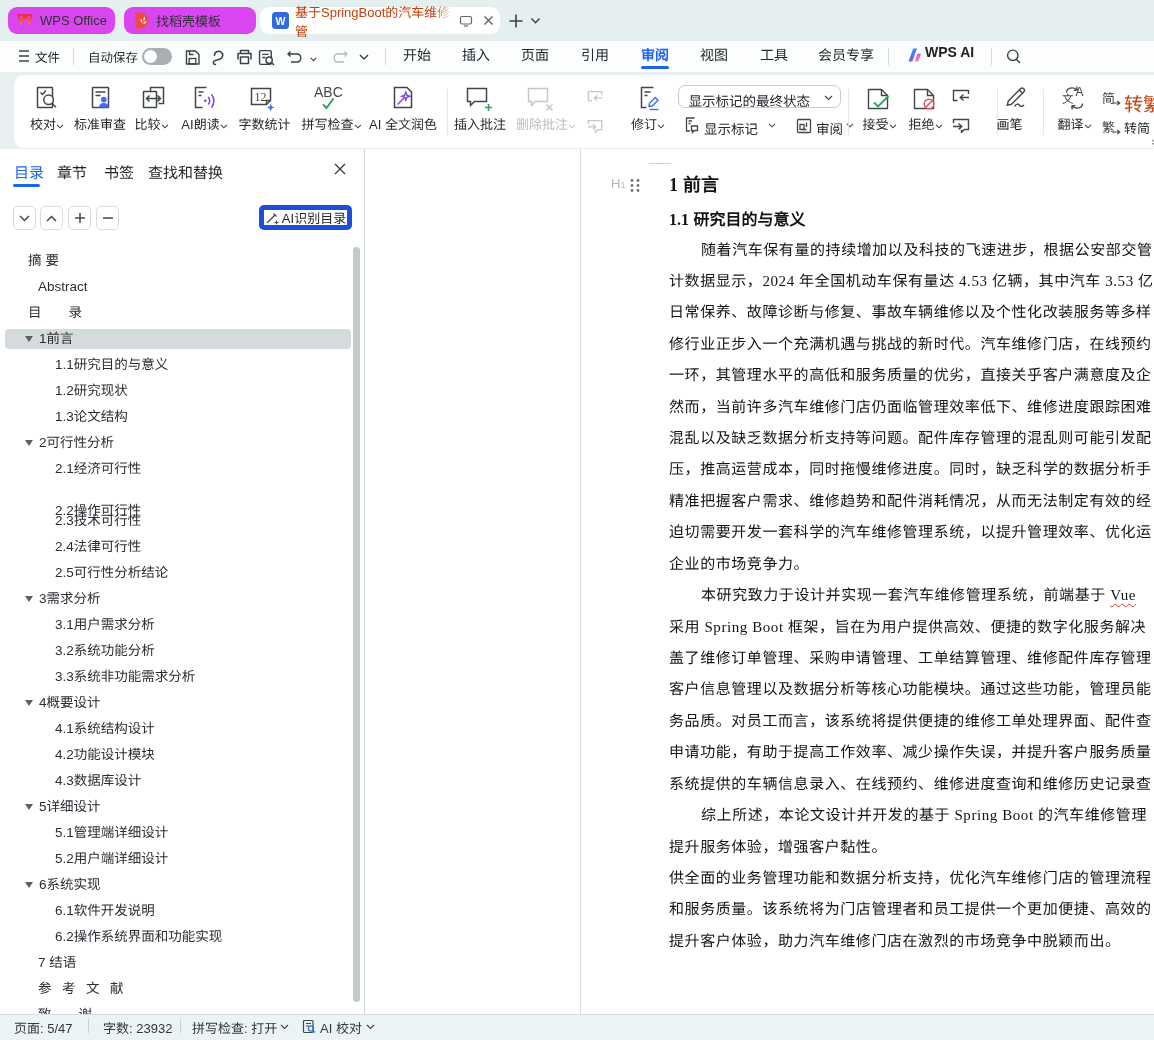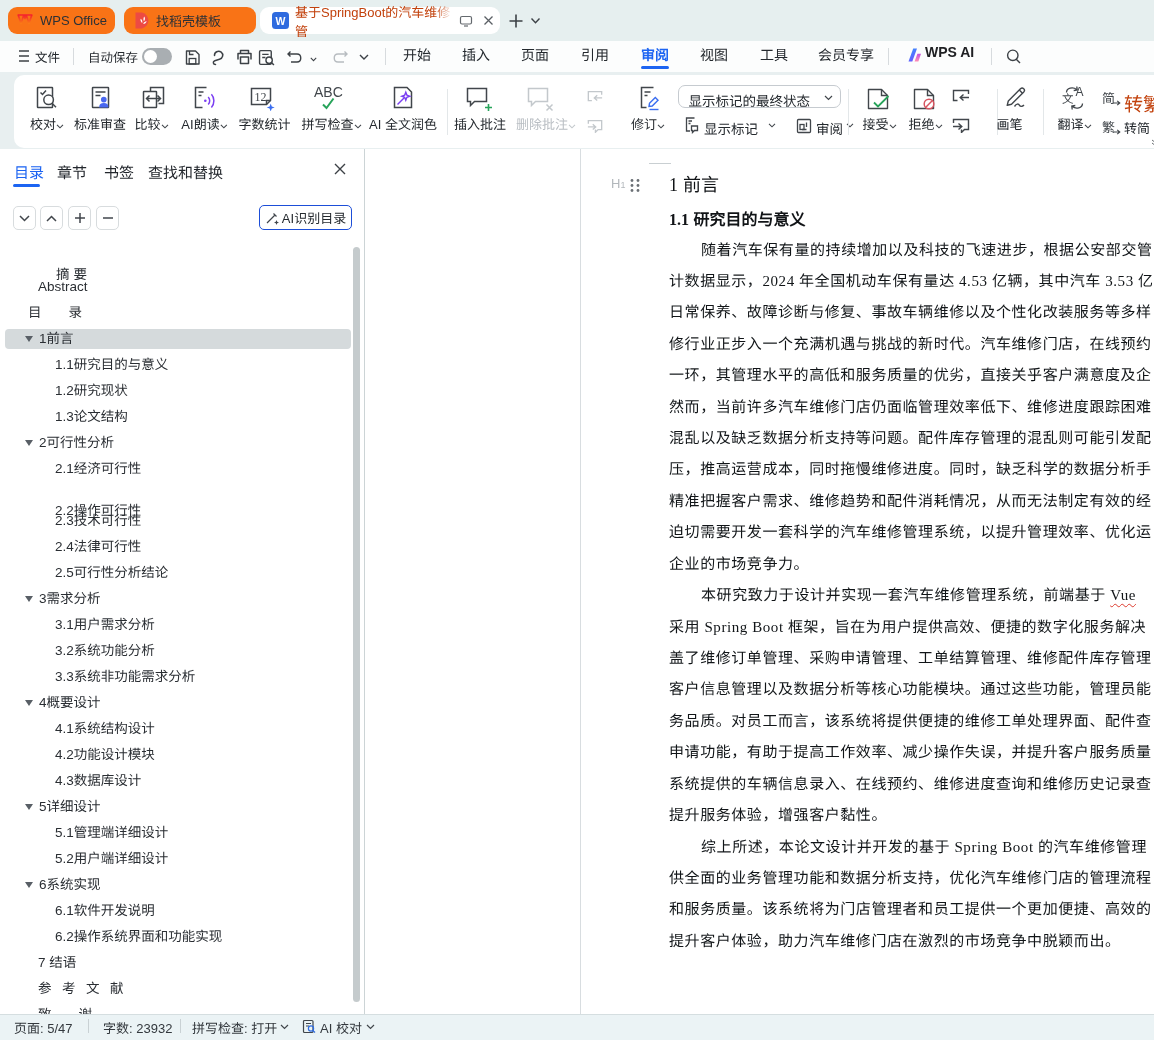--- a/index.html
+++ b/index.html
@@ -1,46 +1,46 @@
 <!DOCTYPE html>
 <html lang="zh-CN"><head><meta charset="utf-8">
 <style>
 *{margin:0;padding:0;box-sizing:border-box}
 html,body{width:1154px;height:1040px;overflow:hidden}
 body{font-family:"Liberation Sans",sans-serif;position:relative;background:#e6edef;color:#24292e}
 .abs{position:absolute}
 
 #tabbar{position:absolute;left:0;top:0;width:1154px;height:41px;background:#e6efef}
-.tab{position:absolute;top:7px;height:27px;border-radius:9px;background:#f97316;display:flex;align-items:center;font-size:13px;color:#2c3136}
+.tab{position:absolute;top:7px;height:27px;border-radius:9px;background:#d946ef;display:flex;align-items:center;font-size:13px;color:#2c3136}
 #tab3{background:#fff}
 
 #menubar{position:absolute;left:0;top:41px;width:1154px;height:31px;background:#fcfdfd}
 .mi{position:absolute;top:3px;font-size:14px;color:#24292e;white-space:nowrap}
 .mi12{position:absolute;top:6px;font-size:12.5px;color:#24292e;white-space:nowrap}
 .vsep{position:absolute;width:1px;background:#d7dbde}
 
 #ribbon{position:absolute;left:0;top:72px;width:1154px;height:77px;background:#e8eff0}
 #rpanel{position:absolute;left:14px;top:3px;width:1160px;height:73px;background:#fff;border-radius:10px}
 .rlab{position:absolute;top:39px;transform:translateX(-50%);font-size:13px;color:#24292e;white-space:nowrap;text-align:center}
 .rlab.dis{color:#b9bec3}
 .rsep{position:absolute;top:14px;height:46px;width:1px;background:#e3e7e9}
 .ricon{position:absolute}
 
 #content{position:absolute;left:0;top:149px;width:942px;height:865px;background:#ffffff}
 #sidesep{position:absolute;left:364px;top:0;width:1px;height:865px;background:#ccd4d6}
 #page{position:absolute;left:580px;top:0;width:574px;height:865px;background:#fff;border-left:1px solid #d8dde0}
 
 .stab{position:absolute;top:12px;font-size:15px;color:#23272d;white-space:nowrap}
 .sbtn{position:absolute;top:57px;width:23px;height:24px;background:#fff;border:1px solid #d8dcde;border-radius:5px;display:flex;align-items:center;justify-content:center}
-#aibtn{position:absolute;left:259px;top:56px;width:93px;height:25px;background:#fff;border:1px solid #1d4ed8;border-radius:5px;display:flex;align-items:center;justify-content:center;font-size:13px;color:#24292e}
+#aibtn{position:absolute;left:259px;top:56px;width:93px;height:25px;background:#fff;border:5px solid #1d4ed8;border-radius:5px;display:flex;align-items:center;justify-content:center;font-size:13px;color:#24292e}
 .trow{position:absolute;left:0;width:352px;height:26px;font-size:13.5px;color:#2a2e33;line-height:26px;white-space:nowrap}
 .arr{display:inline-block;width:0;height:0;border-left:4.5px solid transparent;border-right:4.5px solid transparent;border-top:6px solid #595f66;margin-right:6px;vertical-align:1px}
 #thumb{position:absolute;left:353px;top:98px;width:7px;border-radius:3.5px;background:#c5cbcd;height:755px}
 
-.h1t{position:absolute;left:88px;font-size:18px;font-weight:normal;color:#111417;white-space:nowrap}
+.h1t{position:absolute;left:88px;font-size:18px;font-weight:bold;color:#111417;white-space:nowrap}
 .h2t{position:absolute;left:88px;font-size:16px;font-weight:bold;color:#111417;white-space:nowrap}
 #body{position:absolute;left:88px;top:85.5px;font-family:"Liberation Serif",serif;font-size:15px;color:#111518;letter-spacing:0.57px}
 #body .ln{height:31.43px;line-height:31.43px;white-space:nowrap}
 #body .ind{padding-left:32px}
 
 #statusbar{position:absolute;left:0;top:1014px;width:1154px;height:26px;background:#ebf3f5;border-top:1px solid #d5dee0;font-size:13px;color:#33383d}
 .st{position:absolute;top:2.5px;white-space:nowrap}
 </style></head>
 <body>
 <div id="tabbar">
@@ -371,21 +371,21 @@
 <div class="sbtn" style="left:96px">
         <svg width="12" height="12" viewBox="0 0 12 12">
           <path d="M1 6 H11" stroke="#41464c" stroke-width="1.5"></path>
         </svg>
       </div>
 <div id="aibtn"><svg width="14" height="14" viewBox="0 0 14 14" style="margin-right:3px">
           <path d="M2 12 L10 4 M8.5 2.5 L11.5 5.5" fill="none" stroke="#41464c" stroke-width="1.2"></path>
           <path d="M11.5 9 l0.7 1.8 L14 11.5 l-1.8 0.7 L11.5 14 l-0.7-1.8 L9 11.5 l1.8-0.7 Z" fill="#41464c"></path>
         </svg>AI识别目录</div>
 <div class="abs" style="left:5px;top:179.5px;width:346px;height:20px;border-radius:4px;background:#d5dadc"></div>
-<div class="trow" style="top:113px;padding-left:56px"><span style="letter-spacing:4px">摘要</span></div>
+<div class="trow" style="top:99px;padding-left:28px"><span style="letter-spacing:4px">摘要</span></div>
 <div class="trow" style="top:125px;padding-left:38px">Abstract</div>
 <div class="trow" style="top:151px;padding-left:28px">目  录</div>
 <div class="trow" style="top:177px;padding-left:25px"><span class="arr"></span>1前言</div>
 <div class="trow" style="top:203px;padding-left:55px">1.1研究目的与意义</div>
 <div class="trow" style="top:229px;padding-left:55px">1.2研究现状</div>
 <div class="trow" style="top:255px;padding-left:55px">1.3论文结构</div>
 <div class="trow" style="top:281px;padding-left:25px"><span class="arr"></span>2可行性分析</div>
 <div class="trow" style="top:307px;padding-left:55px">2.1经济可行性</div>
 <div class="trow" style="top:349px;padding-left:55px">2.2操作可行性</div>
 <div class="trow" style="top:359px;padding-left:55px">2.3技术可行性</div>
@@ -438,22 +438,22 @@
 <div class="ln">精准把握客户需求、维修趋势和配件消耗情况，从而无法制定有效的经</div>
 <div class="ln">迫切需要开发一套科学的汽车维修管理系统，以提升管理效率、优化运</div>
 <div class="ln">企业的市场竞争力。</div>
 <div class="ln ind">本研究致力于设计并实现一套汽车维修管理系统，前端基于 <span style="text-decoration:underline wavy #dd3b2e 1px;text-underline-offset:3px">Vue</span></div>
 <div class="ln">采用 Spring Boot 框架，旨在为用户提供高效、便捷的数字化服务解决</div>
 <div class="ln">盖了维修订单管理、采购申请管理、工单结算管理、维修配件库存管理</div>
 <div class="ln">客户信息管理以及数据分析等核心功能模块。通过这些功能，管理员能</div>
 <div class="ln">务品质。对员工而言，该系统将提供便捷的维修工单处理界面、配件查</div>
 <div class="ln">申请功能，有助于提高工作效率、减少操作失误，并提升客户服务质量</div>
 <div class="ln">系统提供的车辆信息录入、在线预约、维修进度查询和维修历史记录查</div>
+<div class="ln ind">综上所述，本论文设计并开发的基于 Spring Boot 的汽车维修管理</div>
 <div class="ln">提升服务体验，增强客户黏性。</div>
-<div class="ln ind">综上所述，本论文设计并开发的基于 Spring Boot 的汽车维修管理</div>
 <div class="ln">供全面的业务管理功能和数据分析支持，优化汽车维修门店的管理流程</div>
 <div class="ln">和服务质量。该系统将为门店管理者和员工提供一个更加便捷、高效的</div>
 <div class="ln">提升客户体验，助力汽车维修门店在激烈的市场竞争中脱颖而出。</div>
 </div>
 </div>
 </div>
 <div id="statusbar">
 <div class="st" style="left:14px">页面: 5/47</div>
 <div class="vsep" style="left:88px;top:4px;height:14px;background:#c9d1d4"></div>
 <div class="st" style="left:103px">字数: 23932</div>

